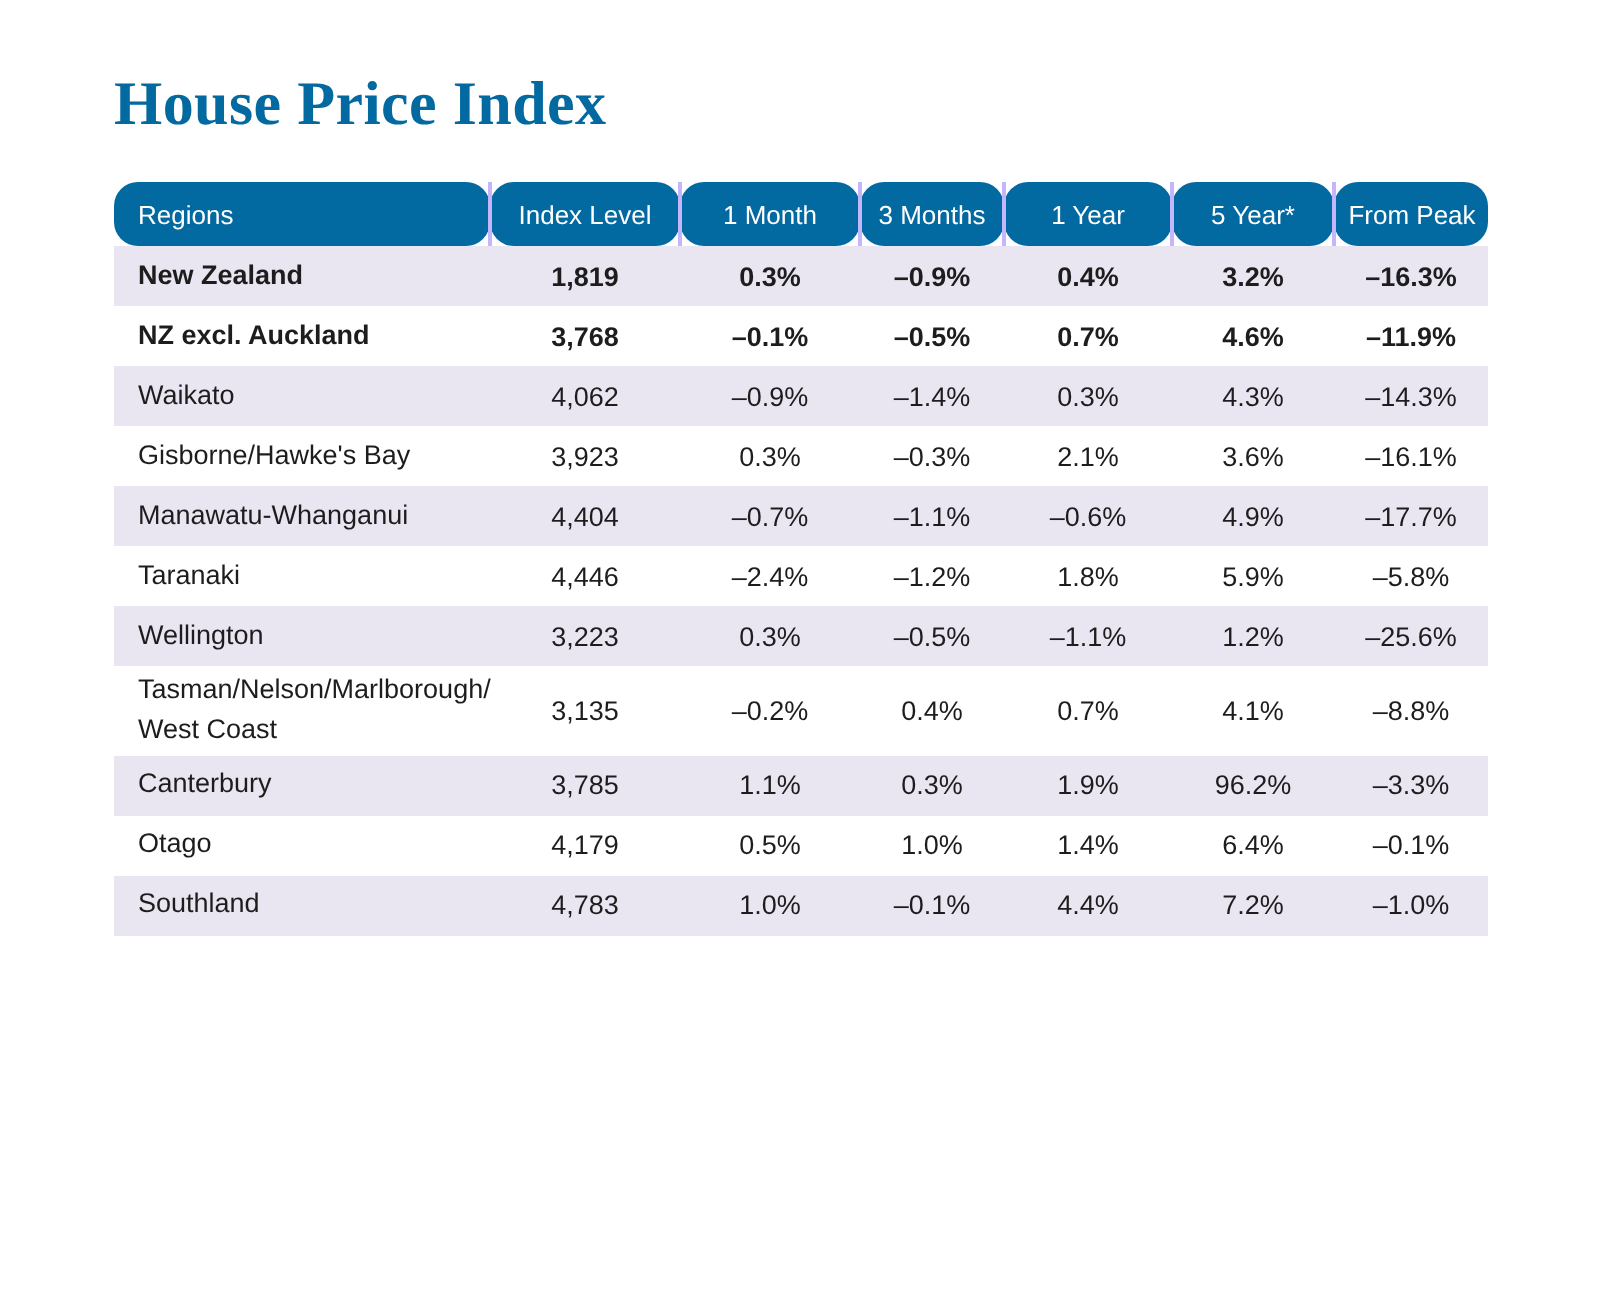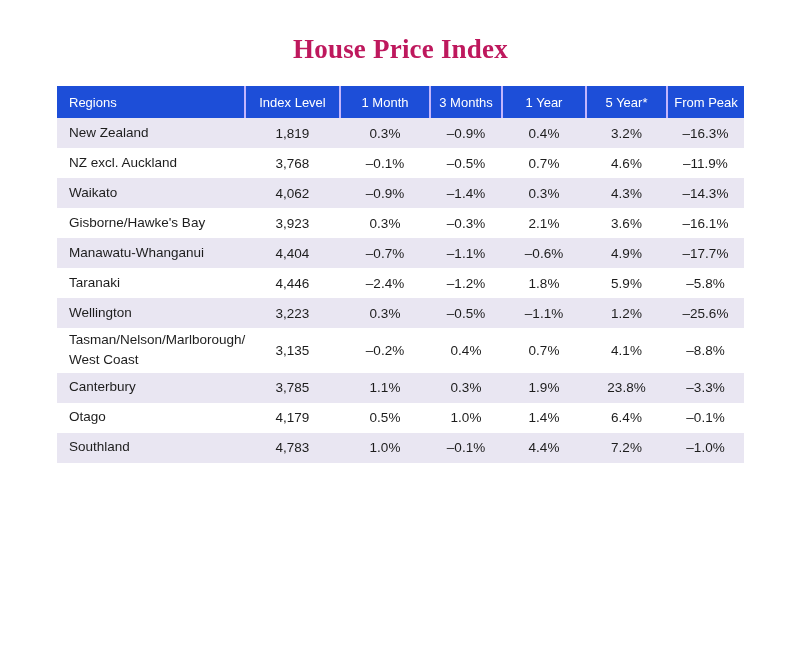--- a/index.html
+++ b/index.html
@@ -7,67 +7,67 @@
     width: 800px; height: 657px;
     background: #ffffff;
     font-family: "Liberation Sans", sans-serif;
     color: #1d1d1d;
     overflow: hidden;
   }
   .page { padding: 30px 56px 0 57px; }
   .page-title {
     font-family: "Liberation Serif", "DejaVu Serif", serif;
     font-weight: 600;
-    font-size: 27px;
+    font-size: 31px;
     letter-spacing: 0.2px;
-    color: #be185d;
+    color: #0369a1;
     margin: 4px 0 21px 0;
-    text-align: center;
   }
   table.hpi {
     width: 687px;
     border-collapse: collapse;
     table-layout: fixed;
     font-size: 13.5px;
   }
   col.c-regions { width: 188px; }
   col.c-index   { width: 95px; }
   col.c-m1      { width: 90px; }
   col.c-m3      { width: 72px; }
   col.c-y1      { width: 84px; }
   col.c-y5      { width: 81px; }
   col.c-peak    { width: 77px; }
   thead th {
-    background: #1d4ed8;
+    background: #0369a1;
     color: #ffffff;
     font-weight: 400;
     font-size: 13px;
     height: 32px;
     text-align: center;
     vertical-align: middle;
+    border-radius: 12px;
   }
   thead th.first {
     text-align: left;
     padding-left: 12px;
   }
   thead th + th { border-left: 2px solid #c4b5fd; }
   tbody td {
     height: 30px;
     text-align: center;
     vertical-align: middle;
     padding: 2px 0;
   }
   tbody td.region {
     text-align: left;
     padding-left: 12px;
     white-space: pre-line;
     line-height: 1.5;
   }
   tbody tr:nth-child(odd) { background: #e9e6f2; }
-  tbody tr.bold { font-weight: 400; }
+  tbody tr.bold { font-weight: 700; }
   .footnote {
     margin-top: 37px;
     margin-left: 1px;
     font-size: 13px;
     font-weight: 700;
     color: #111111;
   }
   .footnote .star {
     font-size: 16px;
     position: relative;
@@ -175,21 +175,21 @@
         <td>0.7%</td>
         <td>4.1%</td>
         <td>–8.8%</td>
       </tr>
       <tr>
         <td class="region">Canterbury</td>
         <td>3,785</td>
         <td>1.1%</td>
         <td>0.3%</td>
         <td>1.9%</td>
-        <td>23.8%</td>
+        <td>96.2%</td>
         <td>–3.3%</td>
       </tr>
       <tr>
         <td class="region">Otago</td>
         <td>4,179</td>
         <td>0.5%</td>
         <td>1.0%</td>
         <td>1.4%</td>
         <td>6.4%</td>
         <td>–0.1%</td>

